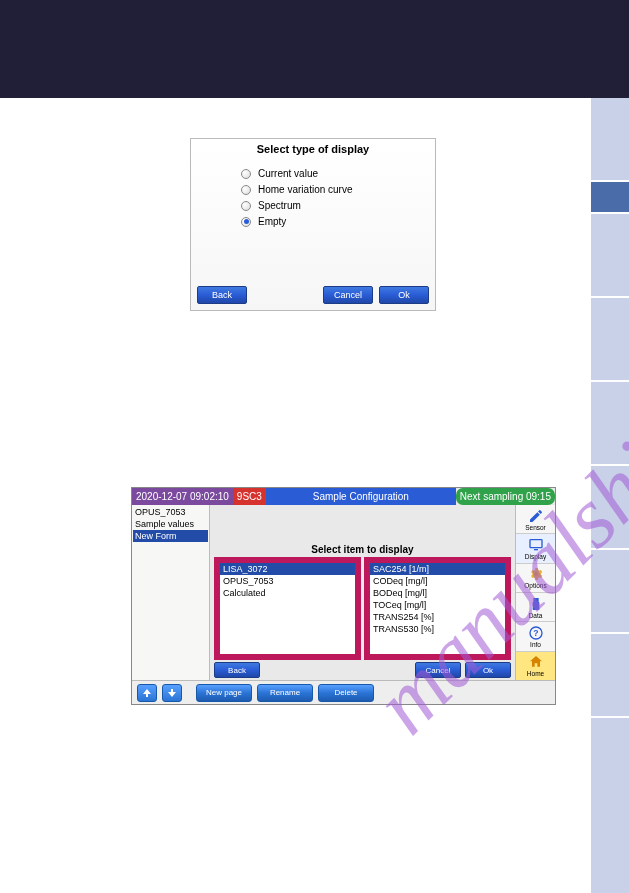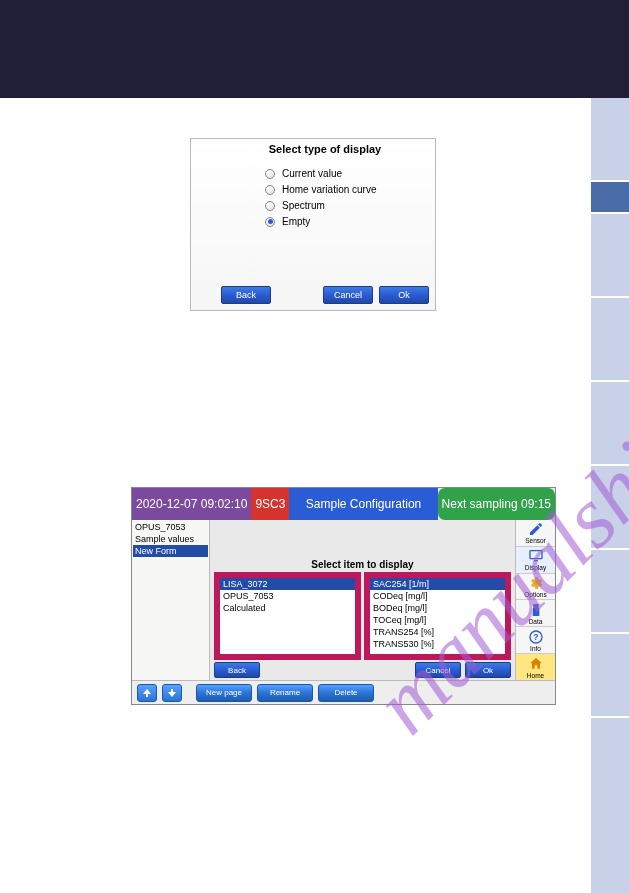--- a/index.html
+++ b/index.html
@@ -50,21 +50,20 @@
     position: absolute;
     top: 138px;
     left: 190px;
     width: 246px;
     height: 173px;
     border: 1px solid #bababa;
     background: linear-gradient(#fff,#f6f6f6);
     display: flex;
     flex-direction: column;
     font-size: 10px;
-    padding-left: 24px;
   }
   .dialog1 .title {
     text-align: center;
     font-weight: bold;
     font-size: 11px;
     padding: 4px 0 4px 0;
     color: #000;
   }
   .dialog1 .options {
     flex: 1;
@@ -123,24 +122,24 @@
     left: 131px;
     width: 425px;
     height: 218px;
     border: 1px solid #888;
     background: #e9e9e9;
     font-size: 9px;
     display: flex;
     flex-direction: column;
   }
   .s2-status {
-    height: 32px;
+    height: 17px;
     display: flex;
     color: #fff;
-    font-size: 12px;
+    font-size: 10px;
   }
   .s2-status .seg { display: flex; align-items: center; padding: 0 4px; }
   .seg-purple { background: #7b4a9e; }
   .seg-red { background: #d6332e; padding: 0 4px;}
   .seg-blue { background: #2a5cd6; color: #fff; }
   .seg-green { background: #2fa24a; border-radius: 7px; }
   .seg-blue.title { flex: 1; justify-content: center; }
 
   .s2-body {
     flex: 1;

